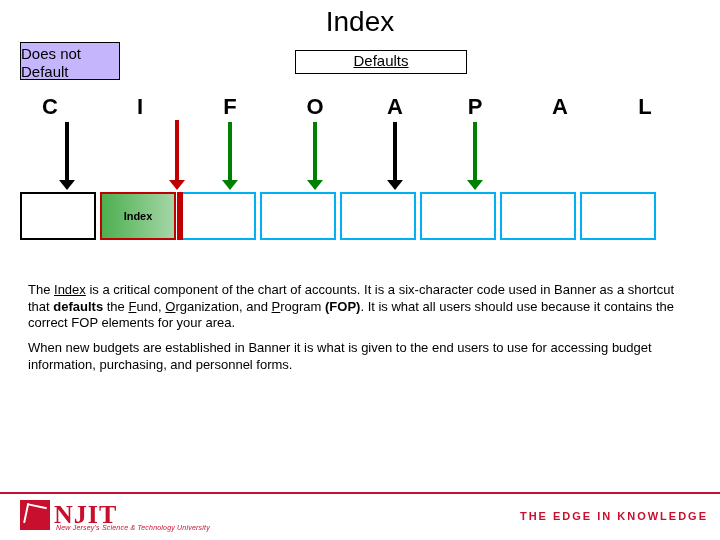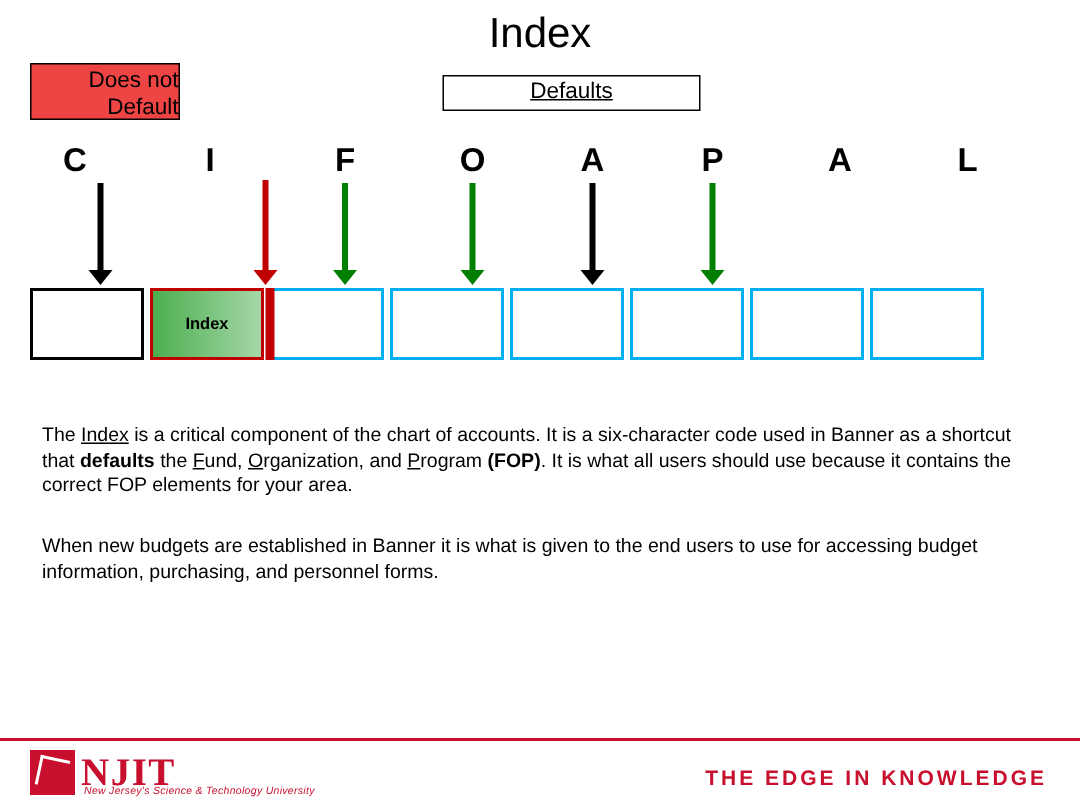--- a/index.html
+++ b/index.html
@@ -22,23 +22,23 @@
     height: 230px;
     margin: 0 20px;
   }
   .box-doesnot {
     position: absolute;
     left: 0px;
     top: 0px;
     width: 100px;
     height: 38px;
     border: 1px solid #000;
-    background: #ef4444;
+    background: #c4b5fd;
     font-size: 15px;
-    text-align: right;
+    text-align: left;
     line-height: 18px;
     padding-top: 2px;
     box-sizing: border-box;
   }
   .box-defaults {
     position: absolute;
     left: 275px;
     top: 8px;
     width: 170px;
     height: 22px;
@@ -169,23 +169,23 @@
     position: absolute;
     left: 56px;
     top: 32px;
     font-size: 7px;
     color: #c8102e;
     font-style: italic;
     letter-spacing: 0.2px;
   }
   .edge {
     position: absolute;
-    right: 22px;
+    right: 12px;
     top: 18px;
-    font-size: 14px;
+    font-size: 11px;
     letter-spacing: 2px;
     color: #c8102e;
     font-weight: bold;
   }
 </style>
 </head>
 <body>
 
 <div class="title">Index</div>
 
@@ -221,21 +221,21 @@
     <div class="cell"></div>
     <div class="cell"></div>
   </div>
   <div class="strip"></div>
 </div>
 
 <div class="para">
   <span>The </span><span class="u">Index</span><span> is a critical component of the chart of accounts.  It is a six-character code used in Banner as a shortcut that </span><span class="b">defaults</span><span> the </span><span class="u">F</span><span>und, </span><span class="u">O</span><span>rganization, and </span><span class="u">P</span><span>rogram </span><span class="b">(FOP)</span><span>.  It is what all users should use because it contains the correct FOP elements for your area.</span>
 </div>
 
-<div class="para" style="margin-top:24px">When new budgets are established in Banner it is what is given to the end users to use for accessing budget information, purchasing, and personnel forms.</div>
+<div class="para" style="margin-top:8px">When new budgets are established in Banner it is what is given to the end users to use for accessing budget information, purchasing, and personnel forms.</div>
 
 <div class="footer">
   <div class="footer-line"></div>
   <div class="logo">
     <div class="logo-mark"></div>
     <div class="logo-text">NJIT</div>
   </div>
   <div class="logo-sub">New Jersey's Science &amp; Technology University</div>
   <div class="edge">THE EDGE IN KNOWLEDGE</div>
 </div>

